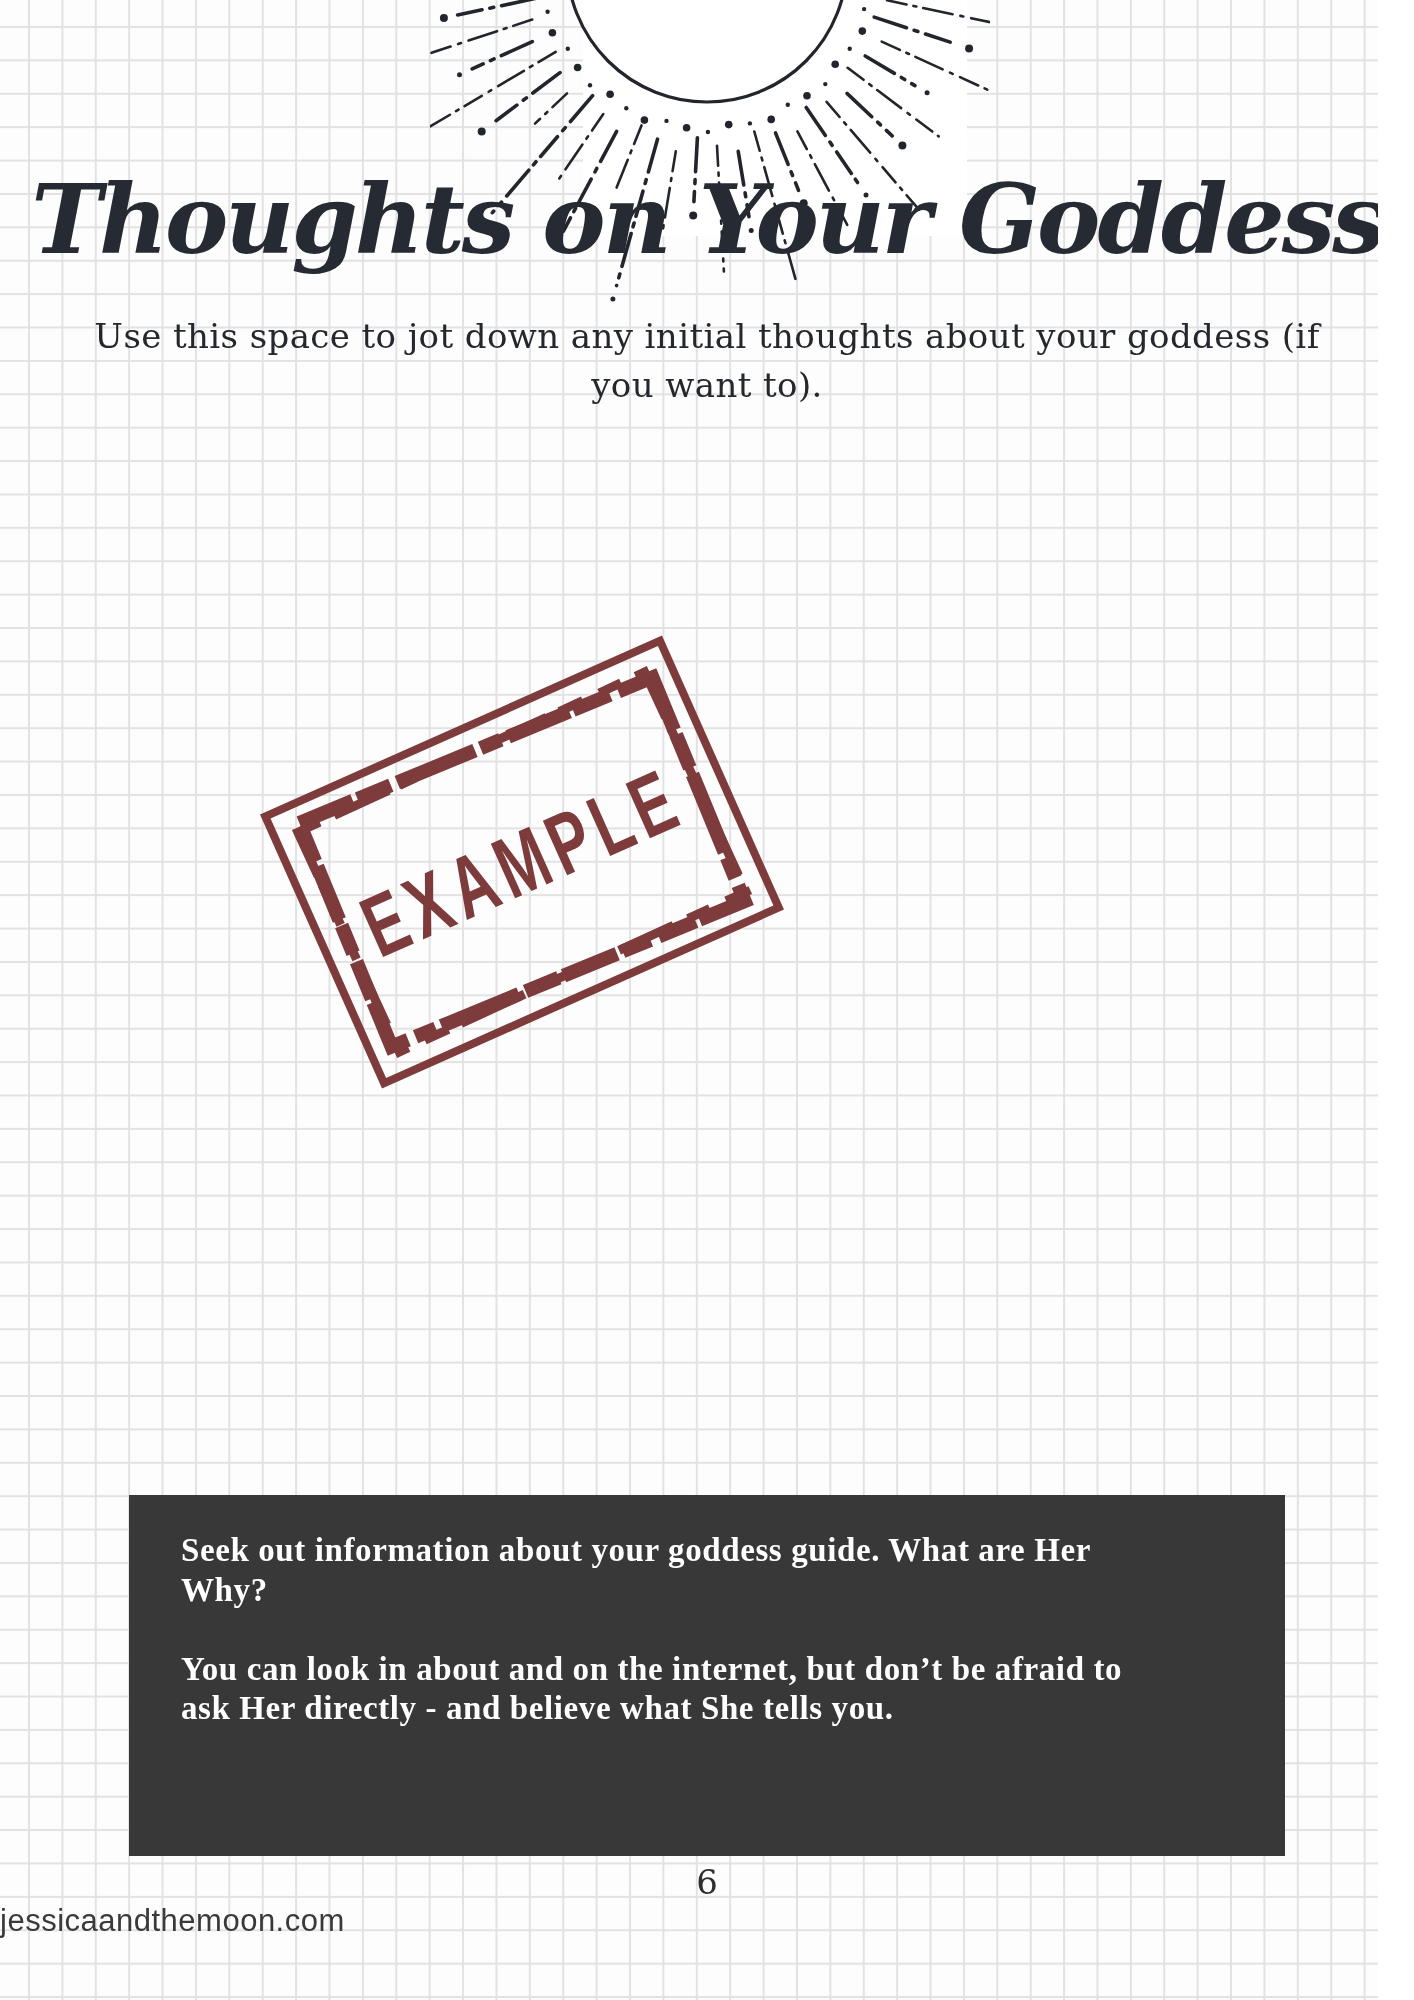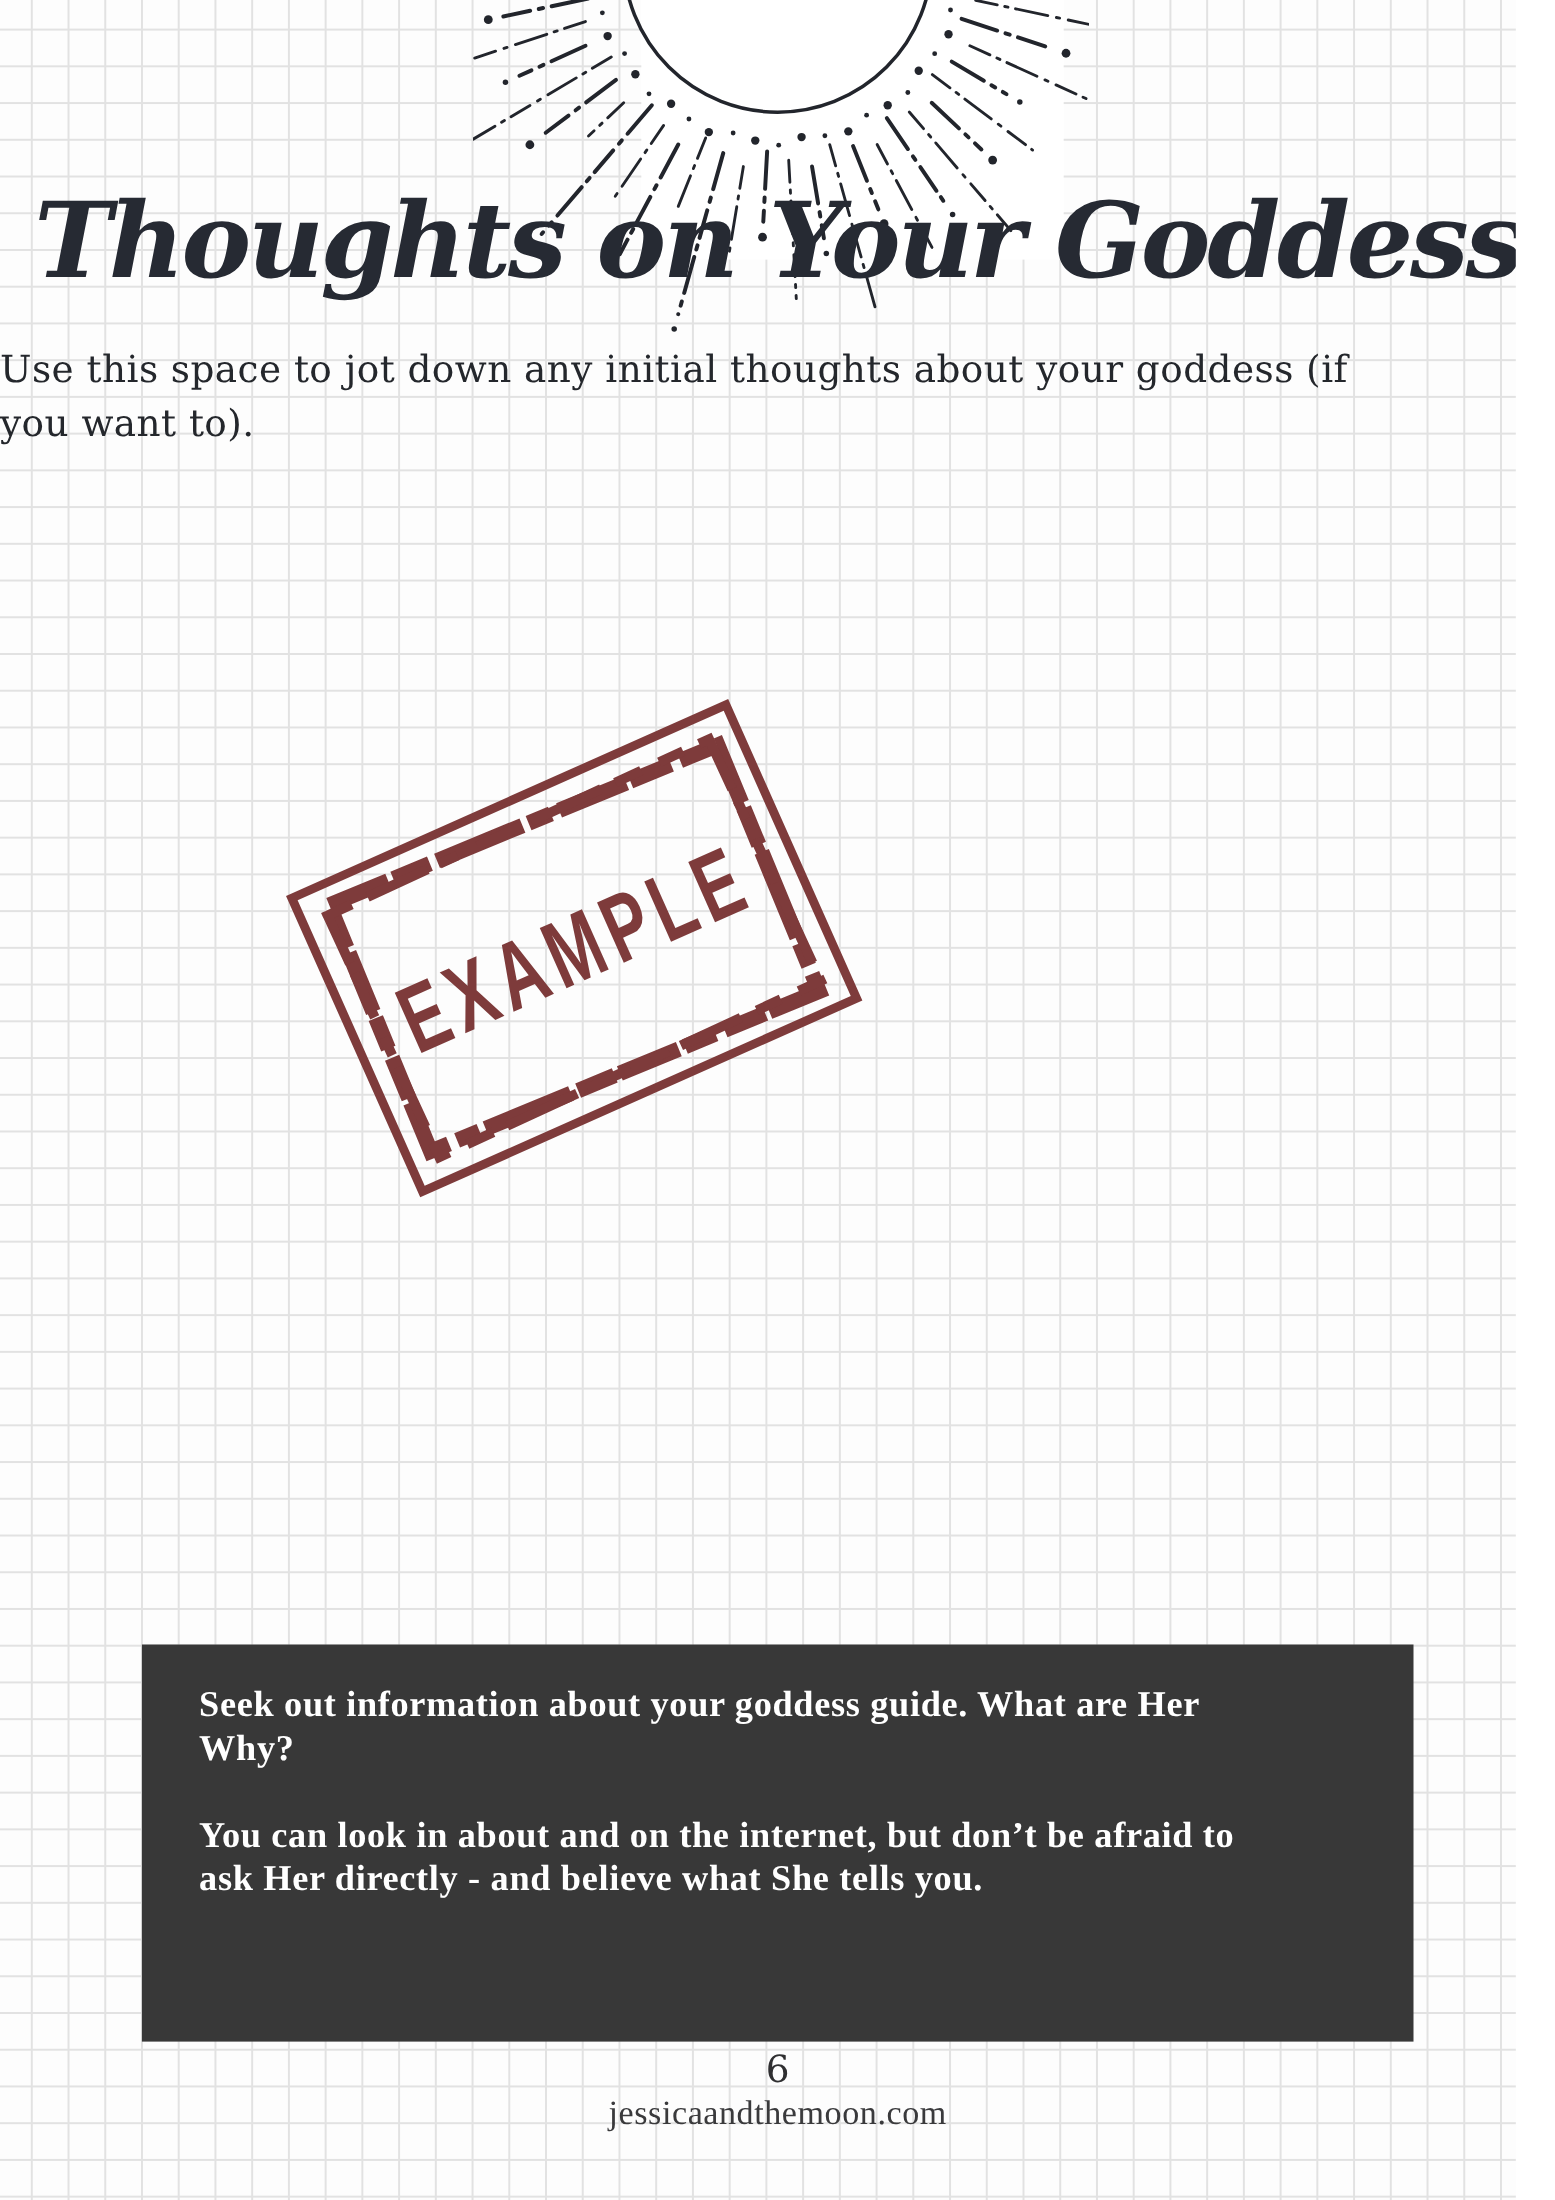--- a/index.html
+++ b/index.html
@@ -34,21 +34,21 @@
     text-align:center;
     font-family:"DejaVu Serif", serif;
     font-style:italic;font-weight:bold;
     font-size:95px;line-height:1.1;
     letter-spacing:-3px;
     color:var(--ink);
     margin:0;
   }
   .subtitle{
     position:absolute;left:0;top:312px;width:1414px;
-    text-align:left;
+    text-align:center;
     font-family:"DejaVu Serif", serif;
     font-size:34px;line-height:49px;
     letter-spacing:0.4px;
     color:#24272c;
   }
   .stamp{
     position:absolute;left:302px;top:712px;width:440px;height:300px;
     transform:rotate(-24deg);
     border:8px solid var(--stamp);
     box-sizing:border-box;
@@ -82,22 +82,21 @@
     white-space:nowrap;
   }
   .page-number{
     position:absolute;left:0;top:1862px;width:1414px;
     text-align:center;
     font-family:"DejaVu Serif", serif;
     font-size:34px;color:#2f2f31;
   }
   .footer-url{
     position:absolute;left:0;top:1903px;width:1414px;
-    text-align:center;
-    font-family:Liberation Serif, serif;
+    font-family:Liberation Sans, sans-serif;
     font-size:31px;color:#3a3a3c;
     letter-spacing:0.5px;
   }
 </style>
 </head>
 <body>
 
 <div class="page">
 
   <div class="sun-backing"></div>

